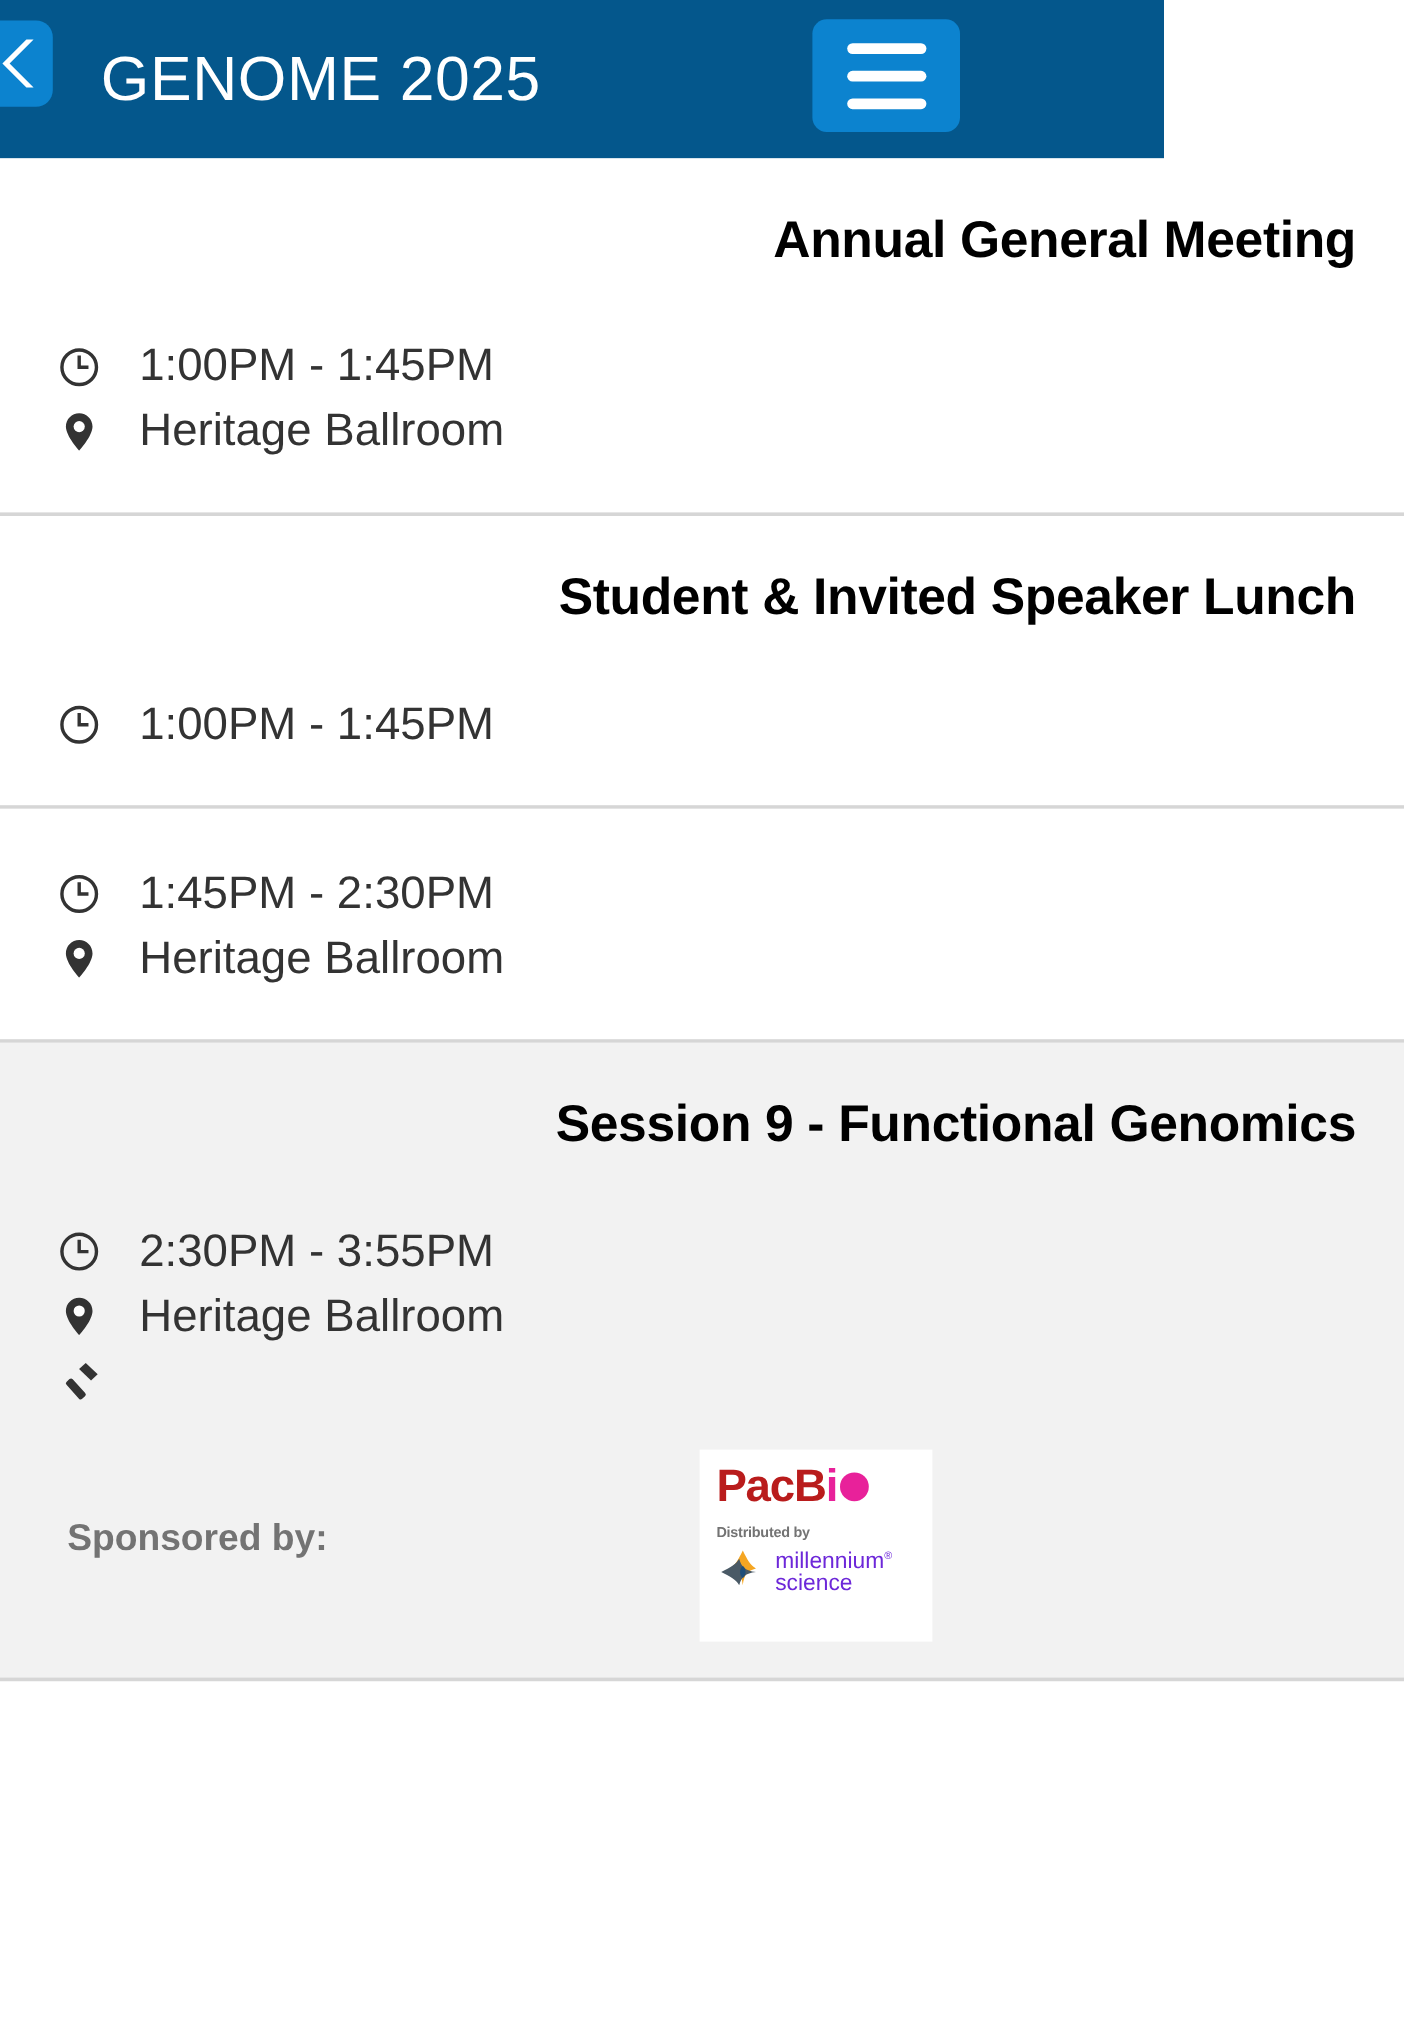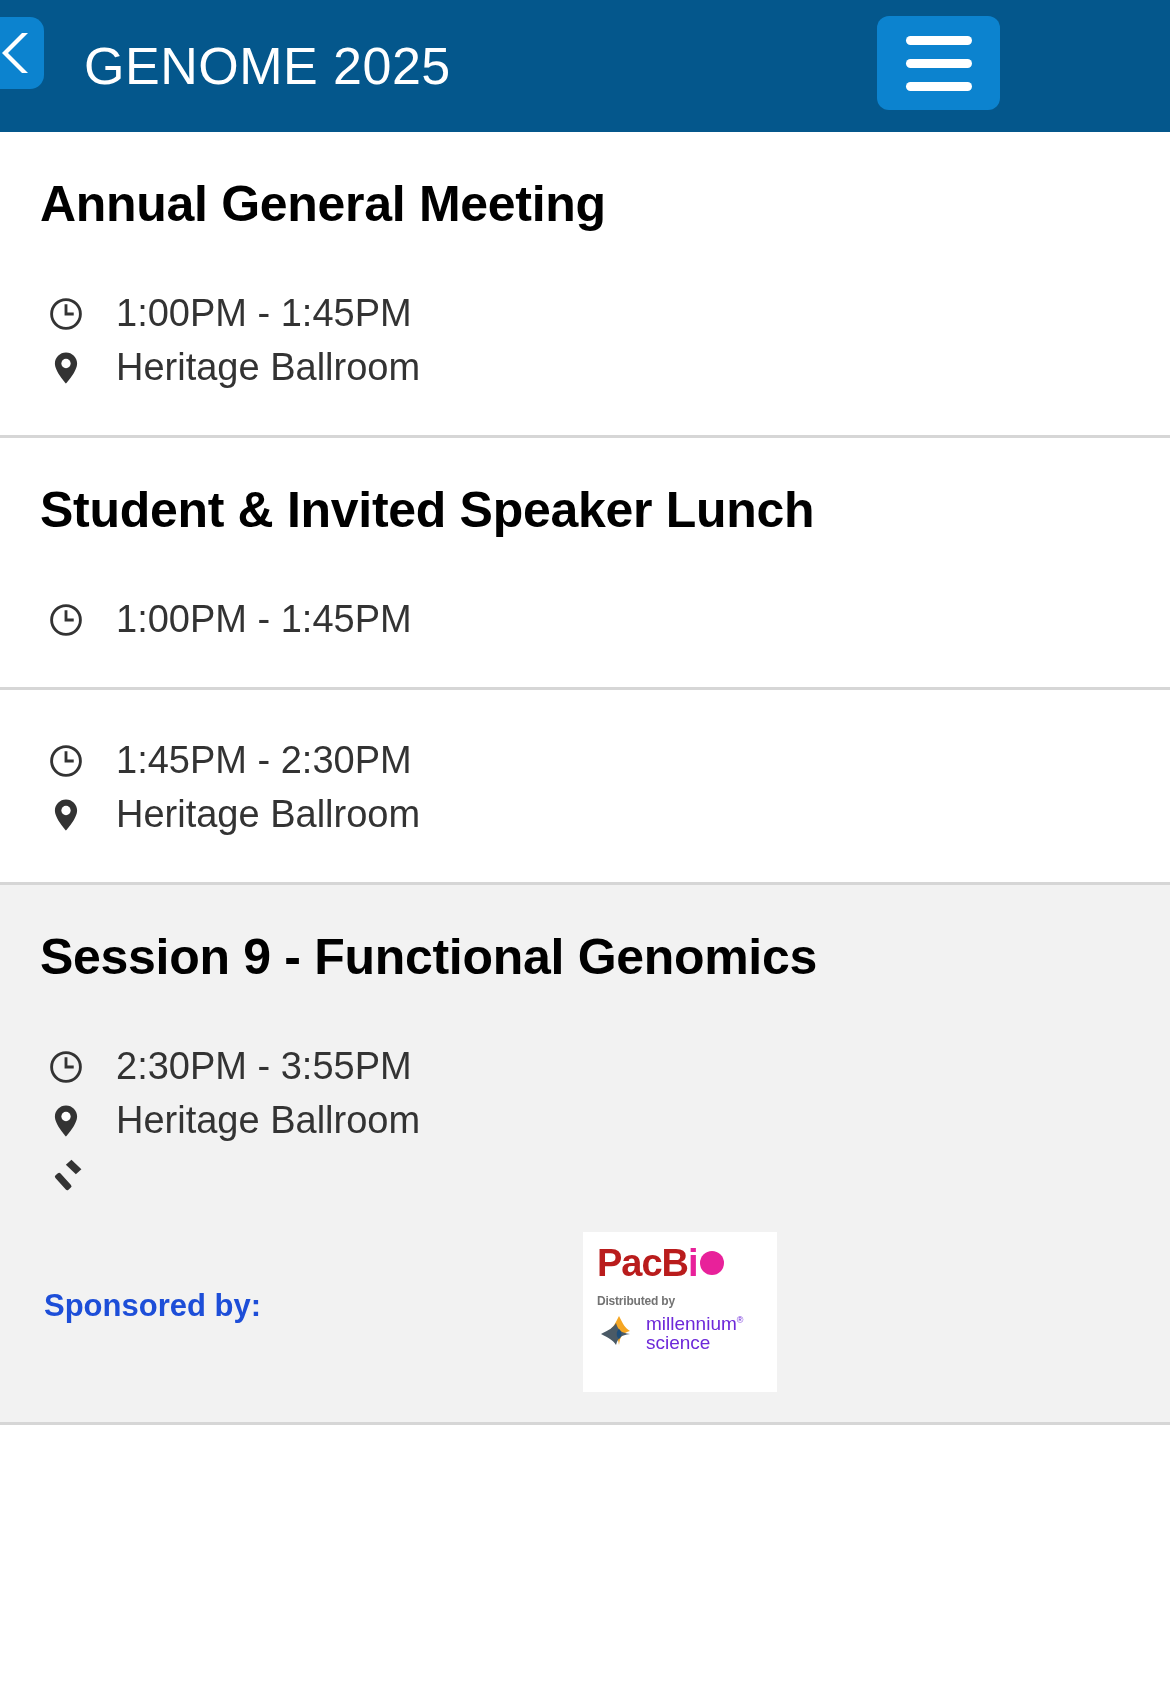--- a/index.html
+++ b/index.html
@@ -7,21 +7,21 @@
   html,body { width:1170px; height:1687px; }
   body {
     font-family:"Liberation Sans", sans-serif;
     background:#ffffff;
     overflow:hidden;
   }
 
   
   .appbar{
     position:relative;
-    width:1170px;
+    width:970px;
     height:132px;
     background:#04578c;
     display:flex;
     align-items:center;
     flex:0 0 auto;
   }
   .back-btn{
     position:absolute;
     left:-28px;
     top:17px;
@@ -72,26 +72,27 @@
   
   .list{ width:1170px; }
   .session{
     position:relative;
     padding:44px 40px 40px 40px;
     background:#ffffff;
     border-bottom:3px solid #d6d6d6;
   }
   .session.highlight{ background:#f2f2f2; }
   .session-title{
-    font-size:50px;
+    font-size:43px;
     font-weight:700;
     color:#000000;
     line-height:1.12;
     letter-spacing:-0.3px;
     margin-bottom:55px;
+    text-align:right;
   }
   .meta-row{
     display:flex;
     align-items:center;
     height:54px;
   }
   .meta-icon{
     width:58px;
     flex:0 0 58px;
     display:flex;
@@ -110,23 +111,23 @@
 
   
   .sponsor-wrap{
     position:relative;
     margin-top:30px;
     min-height:150px;
   }
   .sponsor-label{
     font-size:31px;
     font-weight:700;
-    color:#1d4ed8;
-    position:absolute;
-    left:4px;
+    color:#737373;
+    position:absolute;
+    left:16px;
     top:56px;
   }
   .sponsor-card{
     position:absolute;
     left:543px;
     top:0;
     width:194px;
     height:160px;
     background:#ffffff;
     padding:12px 14px 8px 14px;

